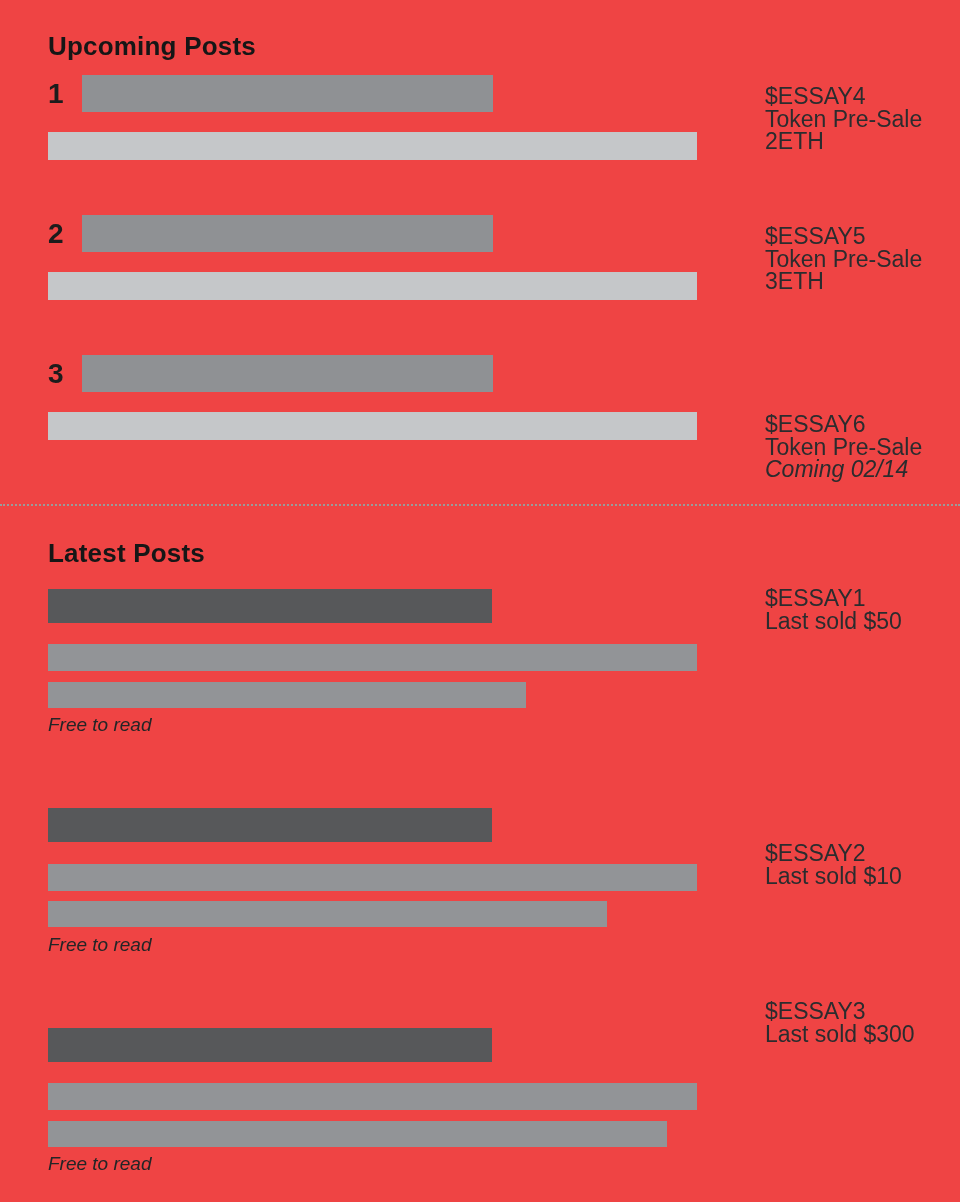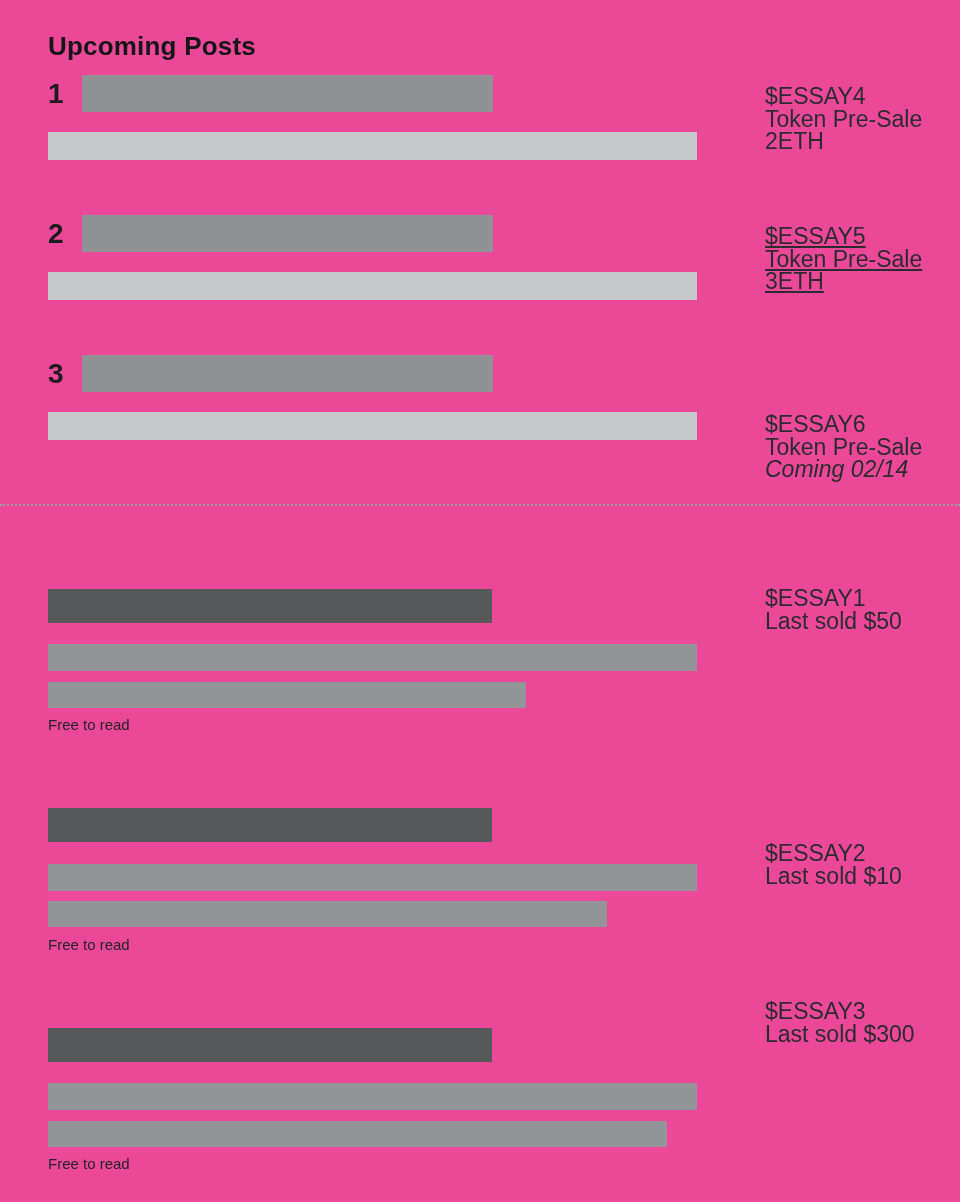--- a/index.html
+++ b/index.html
@@ -5,21 +5,21 @@
   html, body {
     margin: 0;
     padding: 0;
     background: #ffffff;
     font-family: "Liberation Sans", "DejaVu Sans", sans-serif;
   }
   .page {
     position: relative;
     width: 960px;
     height: 1202px;
-    background: #ec4899;
+    background: #ef4444;
     overflow: hidden;
   }
   .abs { position: absolute; }
 
   .section-title {
     left: 48px;
     font-size: 26px;
     font-weight: 700;
     color: #161616;
     letter-spacing: 0.2px;
@@ -87,21 +87,22 @@
     left: 48px;
     height: 26px;
     background: #929497;
   }
   .lp-short-1 { width: 478px; }
   .lp-short-2 { width: 559px; }
   .lp-short-3 { width: 619px; }
 
   .free-label {
     left: 48px;
-    font-size: 15px;
+    font-size: 19px;
+    font-style: italic;
     color: #242526;
     line-height: 22px;
   }
 </style>
 </head>
 <body>
 
 <div class="page">
 
   <h1 class="abs section-title" style="top:14px;">Upcoming Posts</h1>
@@ -118,21 +119,21 @@
       <div>2ETH</div>
     </div>
   </div>
 
   <div>
     <div class="abs up-row" style="top:215px;">
       <span class="up-num">2</span>
       <span class="bar up-title-bar"></span>
     </div>
     <span class="abs bar up-sub-bar" style="top:272px;"></span>
-    <div class="abs meta" style="top:225px;text-decoration:underline;">
+    <div class="abs meta" style="top:225px;">
       <div>$ESSAY5</div>
       <div>Token Pre-Sale</div>
       <div>3ETH</div>
     </div>
   </div>
 
   <div>
     <div class="abs up-row" style="top:355px;">
       <span class="up-num">3</span>
       <span class="bar up-title-bar"></span>
@@ -140,20 +141,21 @@
     <span class="abs bar up-sub-bar" style="top:412px;"></span>
     <div class="abs meta" style="top:365px;margin-top:48px;">
       <div>$ESSAY6</div>
       <div>Token Pre-Sale</div>
       <div class="em">Coming 02/14</div>
     </div>
   </div>
 
   <div class="abs divider"></div>
 
+  <h1 class="abs section-title" style="top:521px;">Latest Posts</h1>
 
   <div>
     <span class="abs bar lp-title-bar" style="top:589px;"></span>
     <span class="abs bar lp-long-bar" style="top:644px;"></span>
     <span class="abs bar lp-short-bar lp-short-1" style="top:682px;"></span>
     <div class="abs free-label" style="top:714px;">Free to read</div>
     <div class="abs meta" style="top:587px;">
       <div>$ESSAY1</div>
       <div>Last sold $50</div>
     </div>

